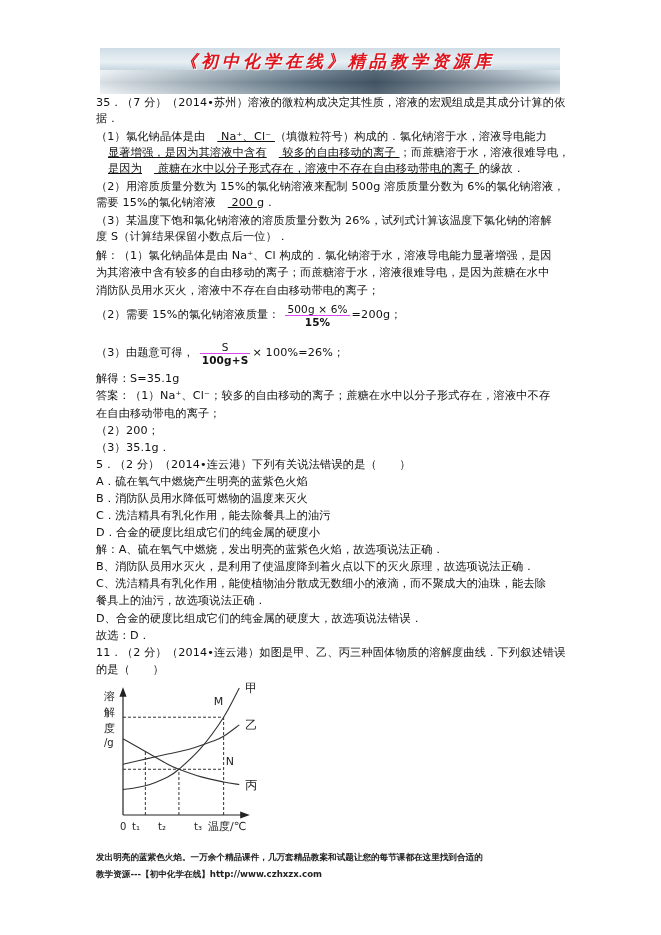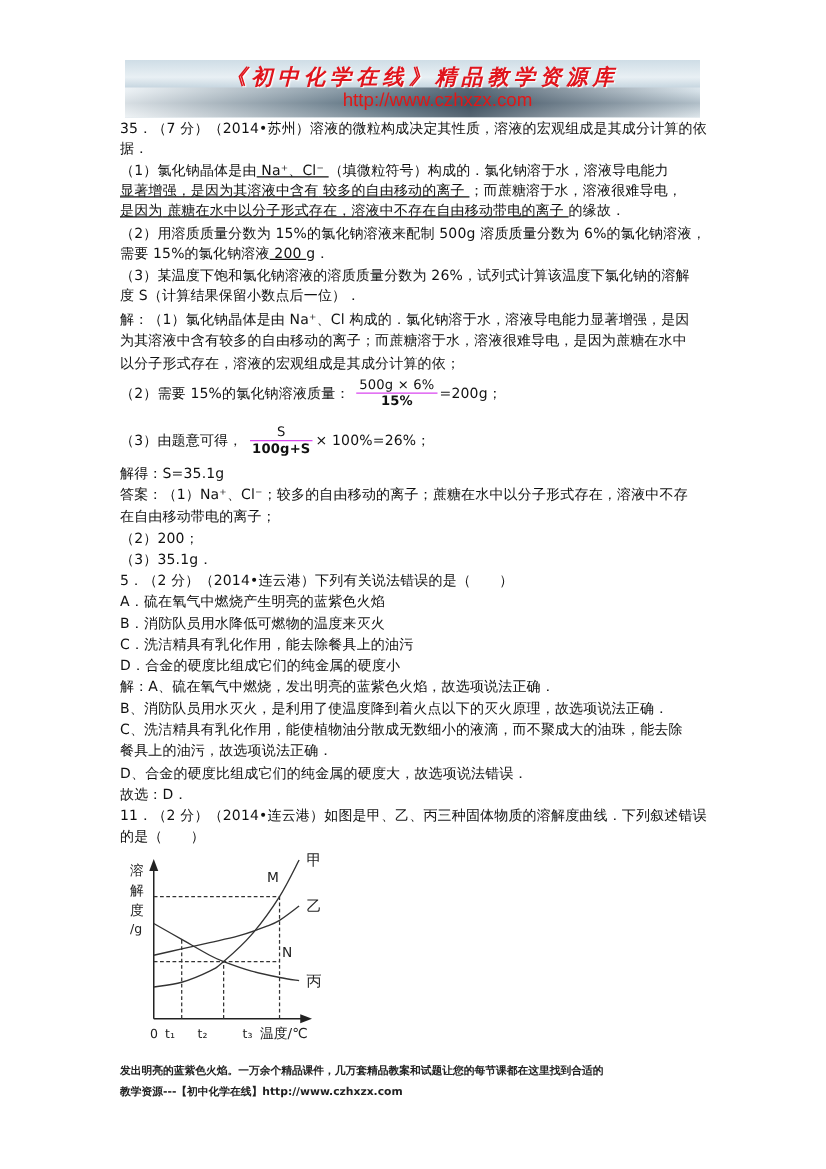--- a/index.html
+++ b/index.html
@@ -9,36 +9,35 @@
             background: linear-gradient(180deg,#cfdde6 0%,#e9f0f4 30%,#b9ccd8 55%,#7c93a3 75%,#c8d6de 100%);
             overflow:hidden; }
   .banner .mist { position:absolute; left:0; top:22px; width:460px; height:24px;
             background: linear-gradient(90deg,rgba(255,255,255,0.7),rgba(60,80,95,0.55) 45%,rgba(40,55,70,0.7) 60%,rgba(255,255,255,0.4)); }
   .banner .b-title { position:absolute; left:75px; top:2px; width:320px; text-align:right;
             font-family:"DejaVu Serif", serif; font-style:italic; font-weight:bold; font-size:17px;
             color:#e0141c; letter-spacing:4px; text-shadow:1px 1px 1px #fff; white-space:nowrap; }
   .banner .b-url { position:absolute; left:150px; top:24px; width:200px; text-align:center;
             font-family:"Liberation Sans", sans-serif; font-size:15px; color:#e01818; white-space:nowrap; }
   .line { position:absolute; left:96px; font-size:11.2px; line-height:14px; white-space:nowrap; letter-spacing:0.15px; }
-  .u { text-decoration:underline; }
+  .u { text-decoration:underline;padding-left:12px; }
   .frac { display:inline-block; vertical-align:middle; text-align:center; margin:0 2px; font-size:10.5px; line-height:12px; }
   .frac .num { display:block; border-bottom:1px solid #d946ef; padding:0 2px; }
   .frac .den { display:block; padding:0 2px;font-weight:bold; }
   .footer { position:absolute; left:96px; font-size:8.6px; line-height:11px; white-space:nowrap; font-weight:bold; color:#222; }
   .chart { position:absolute; left:90px; top:680px; width:170px; height:160px; }
   .chart svg { width:170px; height:160px; overflow:visible; }
   .chart text { font-family:"DejaVu Sans", sans-serif; fill:#222; }
 </style>
 </head>
 <body>
 
 <div class="banner">
   <div class="mist"></div>
   <div class="b-title">《初中化学在线》精品教学资源库</div>
-  <div class="b-url">http://www.czhxzx.com</div>
 </div>
 
 <div class="line" style="top:96px">35．（7 分）（2014•苏州）溶液的微粒构成决定其性质，溶液的宏观组成是其成分计算的依</div>
 <div class="line" style="top:112px">据．</div>
 
 <div class="line" style="top:130px">
   <span>（1）氯化钠晶体是由</span><span class="u">  Na⁺、Cl⁻  </span><span>（填微粒符号）构成的．氯化钠溶于水，溶液导电能力</span>
 </div>
 <div class="line" style="top:146px">
   <span class="u">显著增强，是因为其溶液中含有</span><span class="u">  较多的自由移动的离子   </span><span>；而蔗糖溶于水，溶液很难导电，</span>
@@ -50,21 +49,21 @@
 <div class="line" style="top:180px">（2）用溶质质量分数为 15%的氯化钠溶液来配制 500g 溶质质量分数为 6%的氯化钠溶液，</div>
 <div class="line" style="top:196px">
   <span>需要 15%的氯化钠溶液</span><span class="u">   200   </span><span>g．</span>
 </div>
 
 <div class="line" style="top:214px">（3）某温度下饱和氯化钠溶液的溶质质量分数为 26%，试列式计算该温度下氯化钠的溶解</div>
 <div class="line" style="top:230px">度 S（计算结果保留小数点后一位）．</div>
 
 <div class="line" style="top:249px">解：（1）氯化钠晶体是由 Na⁺、Cl 构成的．氯化钠溶于水，溶液导电能力显著增强，是因</div>
 <div class="line" style="top:266px">为其溶液中含有较多的自由移动的离子；而蔗糖溶于水，溶液很难导电，是因为蔗糖在水中</div>
-<div class="line" style="top:284px">以分子形式存在，溶液的宏观组成是其成分计算的依；</div>
+<div class="line" style="top:284px">消防队员用水灭火，溶液中不存在自由移动带电的离子；</div>
 
 <div class="line" style="top:302px; line-height:26px;">
   <span>（2）需要 15%的氯化钠溶液质量：</span>
   <span class="frac">
     <span class="num">500g × 6%</span>
     <span class="den">15%</span>
   </span><span>=200g；</span>
 </div>
 
 <div class="line" style="top:340px; line-height:26px;">

